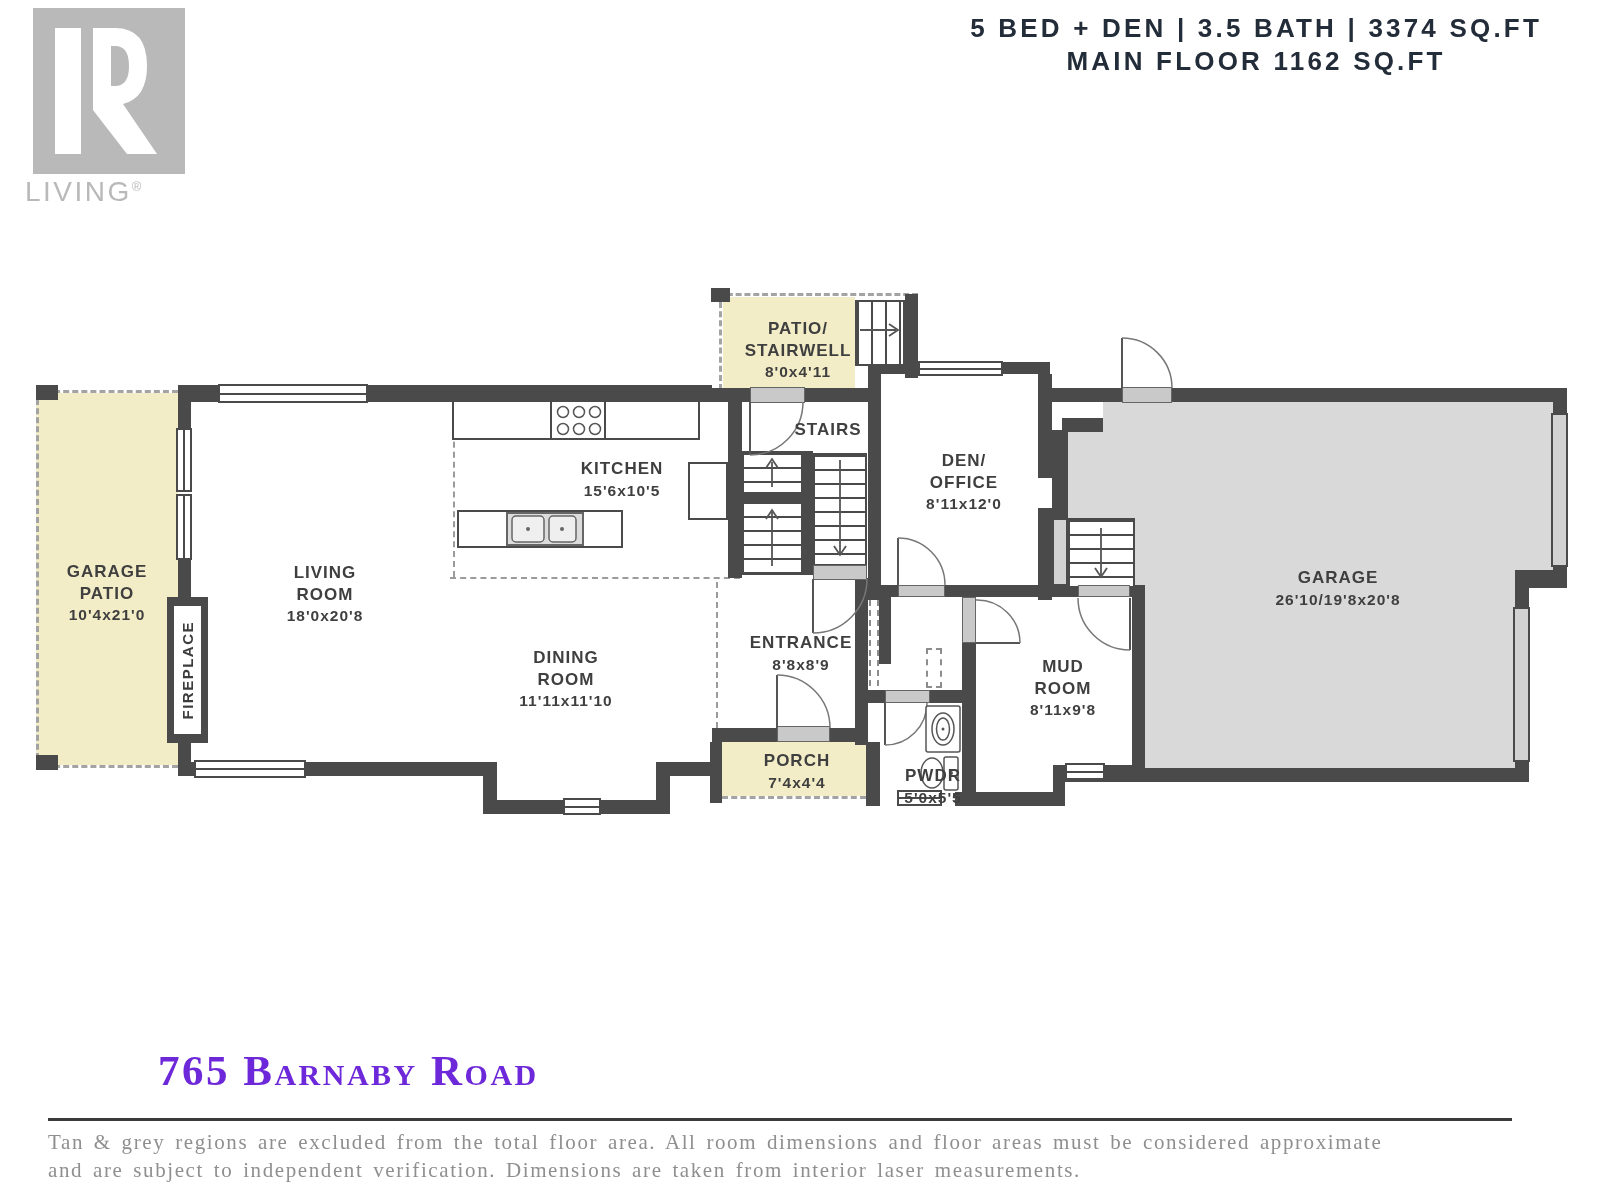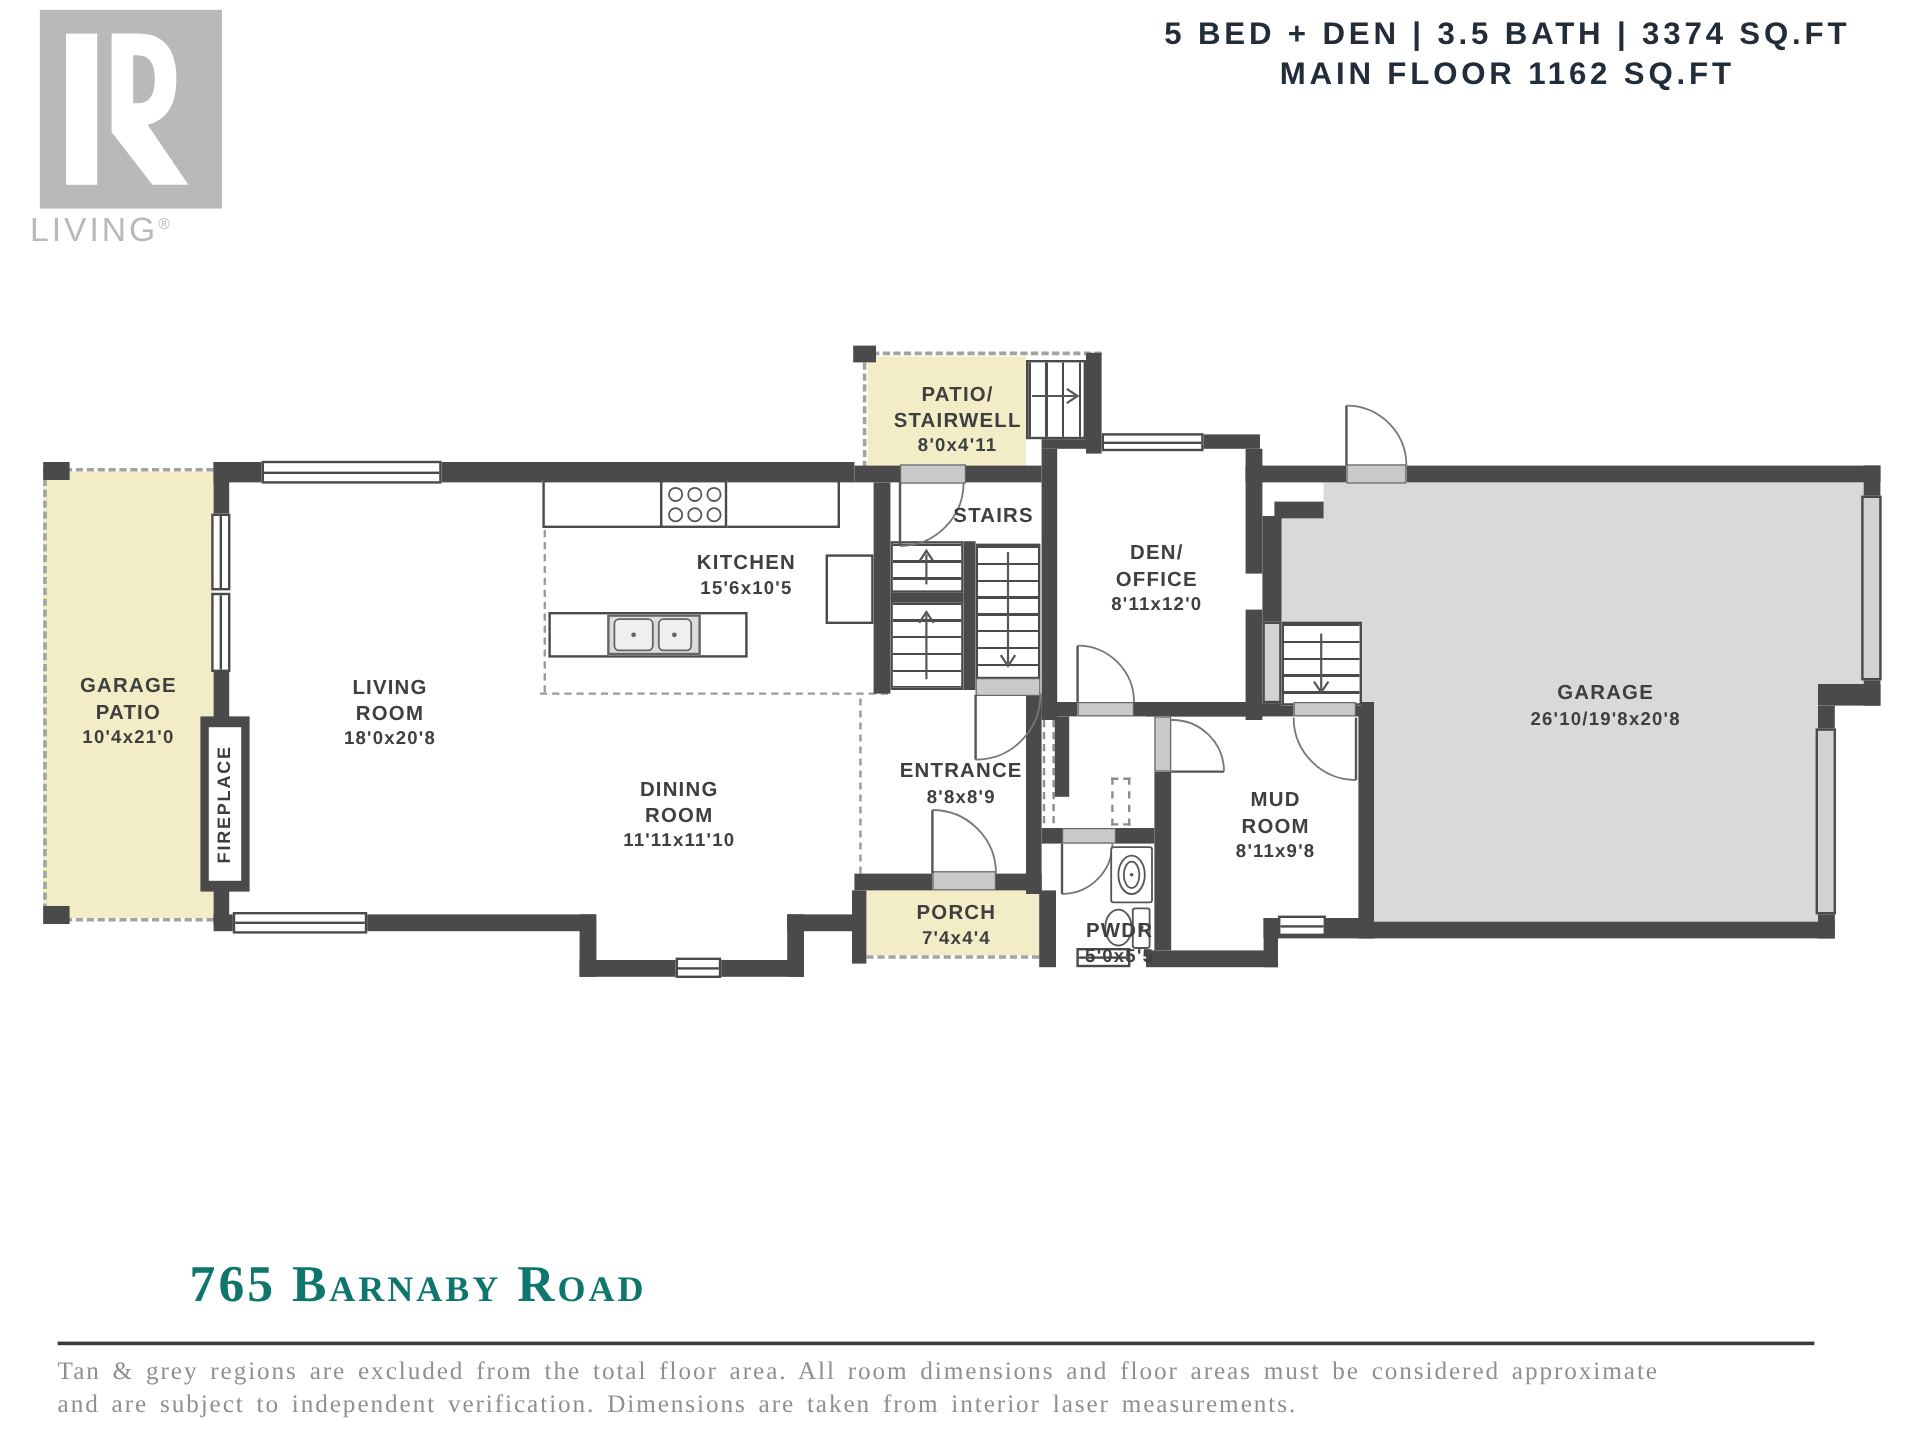--- a/index.html
+++ b/index.html
@@ -23,21 +23,21 @@
     font-weight:bold;letter-spacing:1px;white-space:nowrap;z-index:30;}
   .rname{display:block;font-size:17px;line-height:21.5px;}
   .rdims{display:block;font-size:15.5px;line-height:21px;}
   .svgo{position:absolute;left:0;top:0;z-index:25;pointer-events:none;}
   #hdr{position:absolute;right:58px;top:12px;text-align:center;color:var(--hdr);
     font-weight:bold;font-size:26px;line-height:33px;letter-spacing:3.2px;}
   #logo-box{position:absolute;left:33px;top:8px;width:152px;height:166px;}
   #logo-word{position:absolute;left:25px;top:176px;color:var(--logo);font-size:28px;letter-spacing:2.5px;}
   #logo-word sup{font-size:13px;}
   #addr{position:absolute;left:158px;top:1046px;font-family:"Liberation Serif",serif;
-    font-variant:small-caps;font-weight:600;font-size:43px;letter-spacing:2.5px;color:#0f766e;}
+    font-variant:small-caps;font-weight:600;font-size:43px;letter-spacing:2.5px;color:#6d28d9;}
   #rule{position:absolute;left:48px;top:1118px;width:1464px;height:3px;background:#3a3a3a;}
   .disc{position:absolute;left:48px;color:var(--disc);font-size:21px;letter-spacing:1.6px;word-spacing:3px;white-space:nowrap;font-family:Liberation Serif, serif;}
   #fp-out{position:absolute;left:167px;top:597px;width:41px;height:146px;background:var(--wall);z-index:20;}
   #fp-in{position:absolute;left:7px;top:9px;width:27px;height:128px;background:#fff;
     display:flex;align-items:center;justify-content:center;}
   #fp-in span{writing-mode:vertical-rl;transform:rotate(180deg);font-weight:bold;font-size:15px;
     letter-spacing:1.5px;color:#3c3c3c;}
   .z10{z-index:10;} .z15{z-index:15;} .z20{z-index:20;}
 </style>
 </head>

